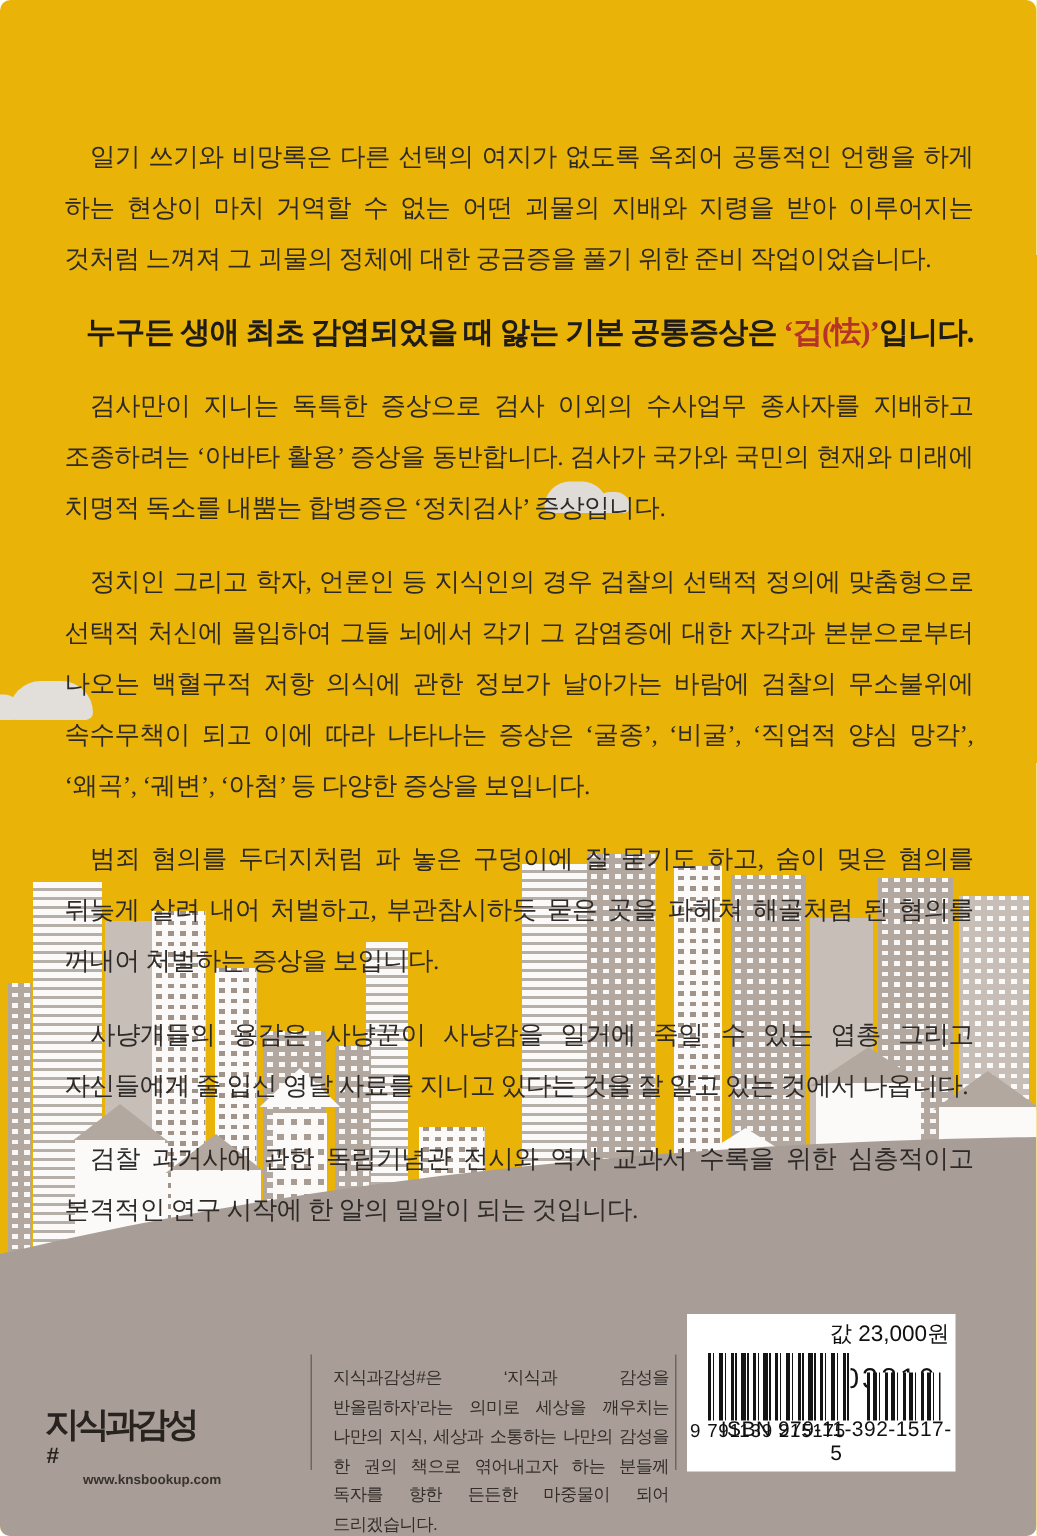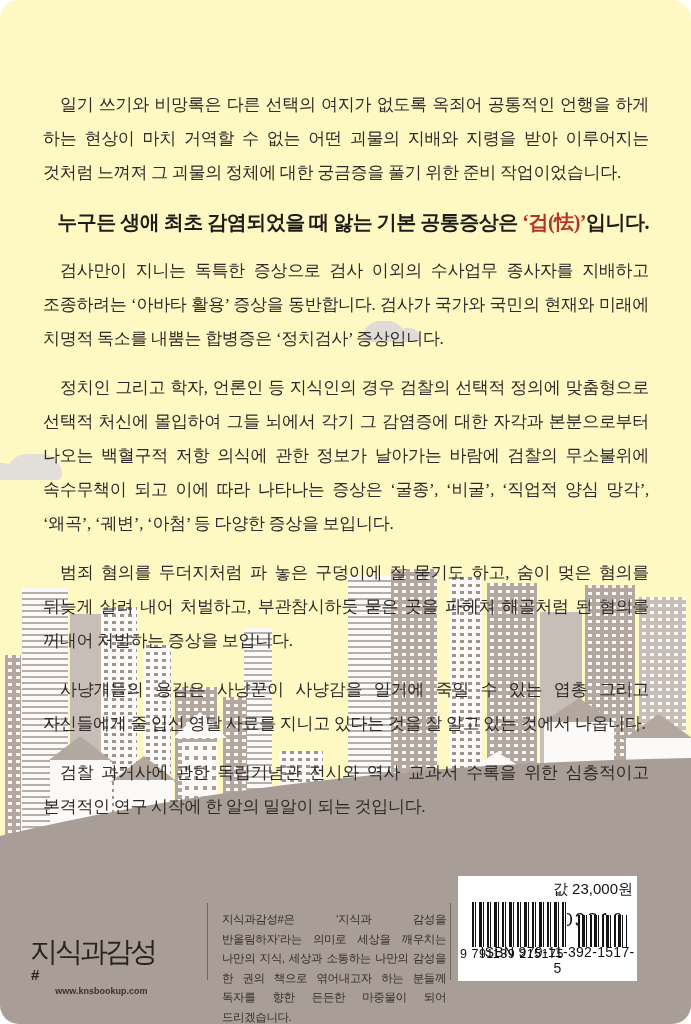--- a/index.html
+++ b/index.html
@@ -1,18 +1,18 @@
 <!DOCTYPE html>
 <html><head>
 <meta charset="utf-8">
 <style>
   html,body { margin:0; padding:0; background:#ffffff; }
   .cover {
     position:relative; width:691px; height:1024px; margin:0 auto;
-    background:#fef9c3; overflow:hidden; border-radius:19px;
+    background:#eab308; overflow:hidden; border-radius:7px;
     font-family:"Liberation Serif", serif;
   }
   
   .cloud { position:absolute; z-index:1; }
   .cloud-mid { left:363px; top:321px; width:42px; height:21px;
     background:#dfdcd7; border-radius:21px 21px 5px 5px; }
   .cloud-mid::after { content:""; position:absolute; left:34px; top:7px;
     width:23px; height:14px; background:#dfdcd7; border-radius:12px 12px 5px 5px; }
   .cloud-left { left:6px; top:454px; width:56px; height:26px;
     background:#e2dfda; border-radius:26px 26px 6px 6px; }
@@ -52,21 +52,21 @@
   .text-block { position:absolute; left:43px; right:42px; top:88px; z-index:4; }
   .para { margin:0 0 15px 0; font-size:17px; line-height:34px; color:#2e2a28;
     text-align:justify; text-indent:17px; letter-spacing:-0.3px; word-break:keep-all; }
   .headline { margin:2px 0 15px 0; font-size:20px; line-height:34px; font-weight:bold;
     color:#1f1b19; text-align:right; letter-spacing:-0.5px; }
   .headline .red { color:#b5332a; }
   
   .footer { position:absolute; inset:0; z-index:5; pointer-events:none;
     font-family:"Liberation Sans", sans-serif; }
   .logo-wrap { position:absolute; left:30px; top:938px; width:190px; color:#292320; }
-  .logo-text { font-size:28px; font-weight:400; letter-spacing:-3px; line-height:1; }
+  .logo-text { font-size:23px; font-weight:700; letter-spacing:-3px; line-height:1; }
   .logo-mark { font-size:15px; font-weight:900; vertical-align:14px; margin-left:1px; }
   .website { font-size:9px; color:#39322e; margin-left:16px;font-weight:bold; }
   .vline { position:absolute; width:1px; background:#6e6661; top:903px; height:77px; }
   .vline1 { left:207px; } .vline2 { left:450px; }
   .pub-desc { position:absolute; left:222px; top:910px; width:224px; margin:0;
     font-size:11.5px; line-height:19.5px; color:#332d2a; text-align:justify;
     letter-spacing:-0.4px; word-break:keep-all; }
   .barcode-box { position:absolute; left:458px; top:876px; width:179px; height:105px;
     background:#ffffff; color:#111111; }
   .price { position:absolute; top:4px; right:4px; font-size:15px; letter-spacing:0; }

